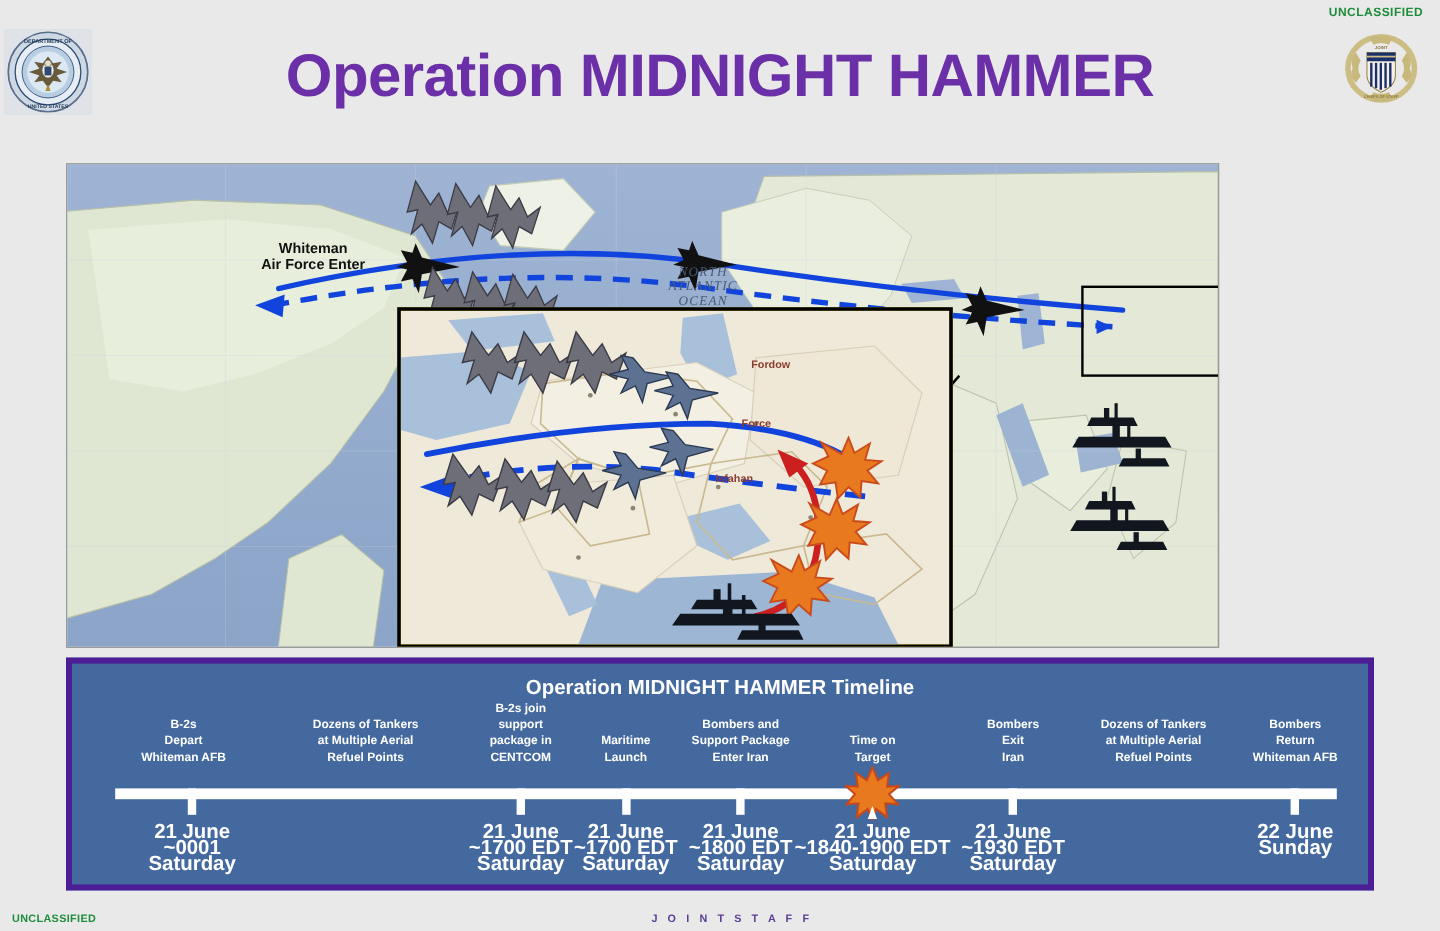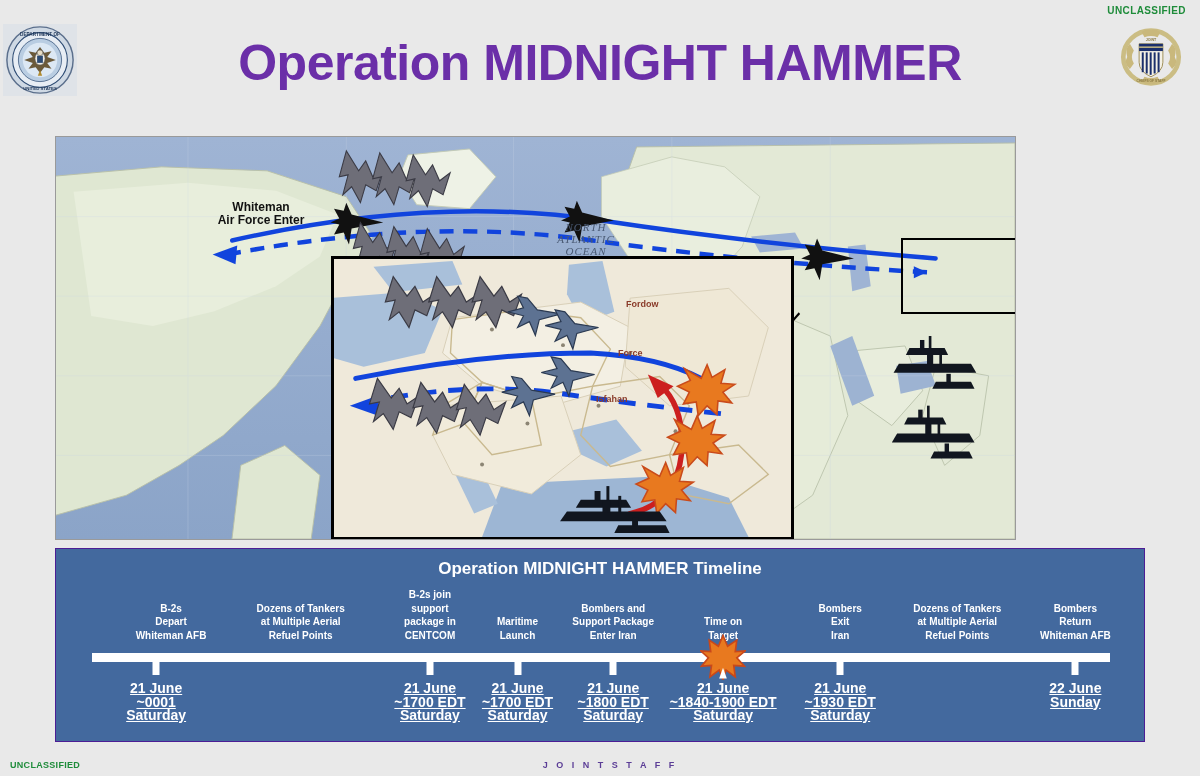--- a/index.html
+++ b/index.html
@@ -89,21 +89,21 @@
   .target-label {
     position: absolute; font-size: 9px; font-weight: bold;
     color: #8a3b2a; white-space: nowrap;
   }
 
   
   .timeline {
     position: absolute; left: 55px; top: 548px;
     width: 1090px; height: 194px;
     background: #43699e;
-    border: 1px solid #4c1d95;
+    border: 5px solid #4c1d95;
   }
   .tl-title {
     position: absolute; top: 10px; left: 0; width: 100%;
     text-align: center; color: #fff;
     font-size: 17px; font-weight: bold;
   }
   .tl-bar {
     position: absolute; left: 36px; top: 104px;
     width: 1018px; height: 9px; background: #fff;
   }
@@ -113,22 +113,22 @@
   }
   .tl-label {
     position: absolute; bottom: 99px;
     transform: translateX(-50%);
     color: #fff; font-size: 10px; font-weight: bold;
     line-height: 13.5px; text-align: center; white-space: nowrap;
   }
   .tl-date {
     position: absolute; top: 133px;
     transform: translateX(-50%);
-    color: #fff; font-size: 14px; font-weight: bold;
-    line-height: 13.5px; text-align: center; white-space: nowrap; text-decoration: underline;
+    color: #fff; font-size: 17px; font-weight: bold;
+    line-height: 13.5px; text-align: center; white-space: nowrap;
   }
   .tl-burst {
     position: absolute; top: 108px; transform: translate(-50%,-50%);
     width: 46px; height: 46px;
   }
 </style>
 </head>
 <body>
 
 <div class="slide">
@@ -449,21 +449,21 @@
       <div class="target-label" style="left:292px; top:40px;">Fordow</div>
       <div class="target-label" style="left:284px; top:89px;">Force</div>
       <div class="target-label" style="left:262px; top:135px;">Isfahan</div>
     </div>
   </div>
 
   <div class="timeline">
     <div class="tl-title">Operation MIDNIGHT HAMMER Timeline</div>
     <div class="tl-bar"></div>
     <div id="tl-events">
-        <div class="tl-label" style="left: 115px;">
+        <div class="tl-label" style="left: 93px;">
           <div>B-2s</div>
           <div>Depart</div>
           <div>Whiteman AFB</div>
         </div>
         <div class="tl-tick" style="left: 100.134px;"></div>
         <div class="tl-date" style="left: 100.134px;">
           <div>21 June</div>
           <div>~0001</div>
           <div>Saturday</div>
         </div>

